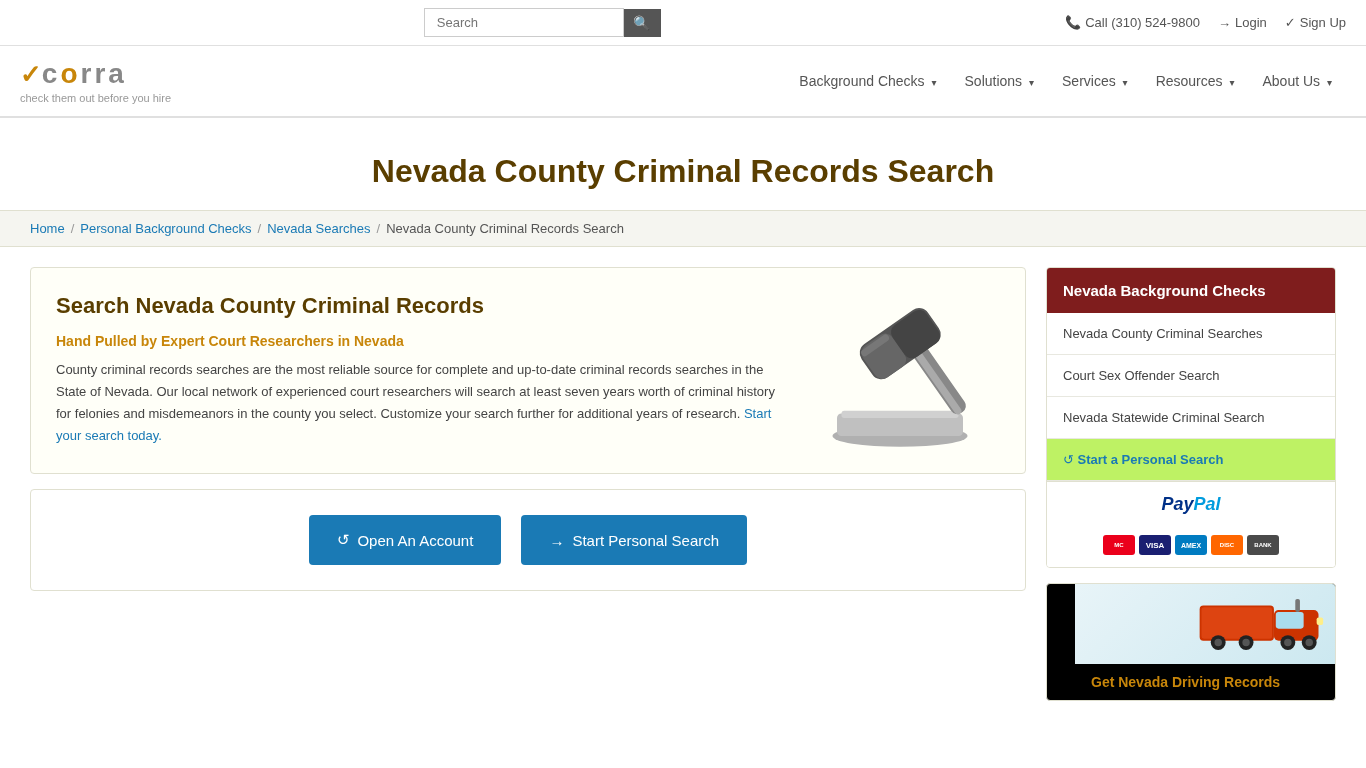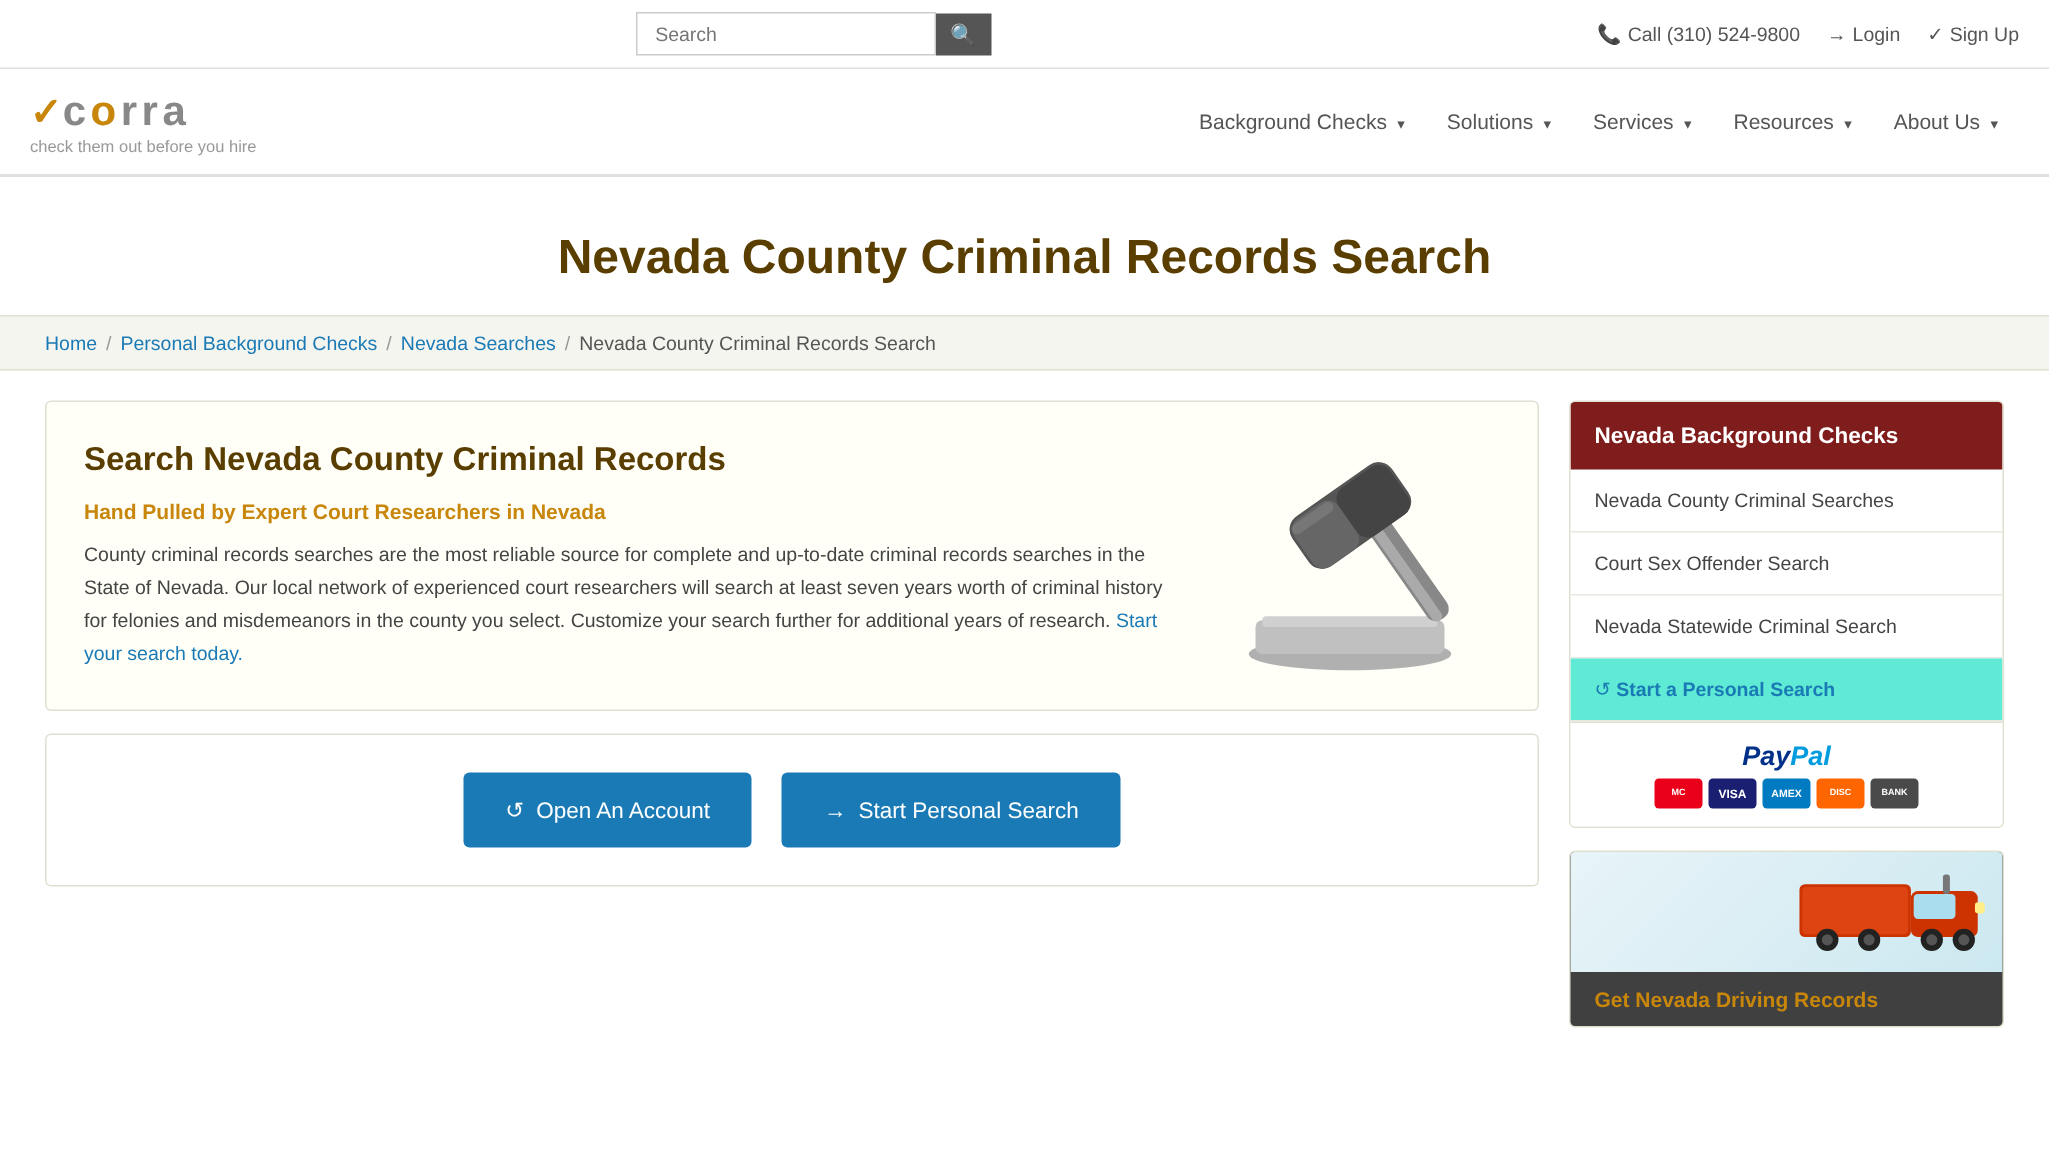--- a/index.html
+++ b/index.html
@@ -218,34 +218,34 @@
     }
     .sidebar-item {
       padding: 13px 16px;
       border-bottom: 1px solid #e8e8e0;
       font-size: 13px;
       color: #444;
       cursor: pointer;
     }
     .sidebar-item:last-child { border-bottom: none; }
     .sidebar-item.active {
-      background: #5eead4;
+      background: #bef264;
     }
 
     .paypal-box {
       padding: 12px 16px;
       background: #fff;
       text-align: center;
       border-top: 1px solid #e0e0d0;
     }
     .paypal-logo {
       display: inline-flex;
       flex-direction: column;
       align-items: center;
-      gap: 4px;
+      gap: 20px;
     }
     .paypal-text {
       font-size: 18px;
       color: #003087;
       font-style: italic;
       font-weight: bold;
     }
     .paypal-text span { color: #009cde; }
     .card-icons {
       display: flex;
@@ -267,21 +267,22 @@
     .card-visa { background: #1a1f71; font-size: 8px; }
     .card-amex { background: #007bc1; font-size: 7px; }
     .card-disc { background: #ff6600; font-size: 6px; }
     .card-bank { background: #4a4a4a; font-size: 6px; }
 
     
     .driving-card {
       border: 1px solid #e0e0d0;
       border-radius: 4px;
       overflow: hidden;
-      background: #404040;
+      background: #000000;
+      padding-left: 28px;
     }
     .driving-img-area {
       height: 80px;
       background: linear-gradient(135deg, #e8f4f8 0%, #cce8f0 100%);
       display: flex;
       align-items: center;
       justify-content: flex-end;
       padding-right: 10px;
       overflow: hidden;
     }

